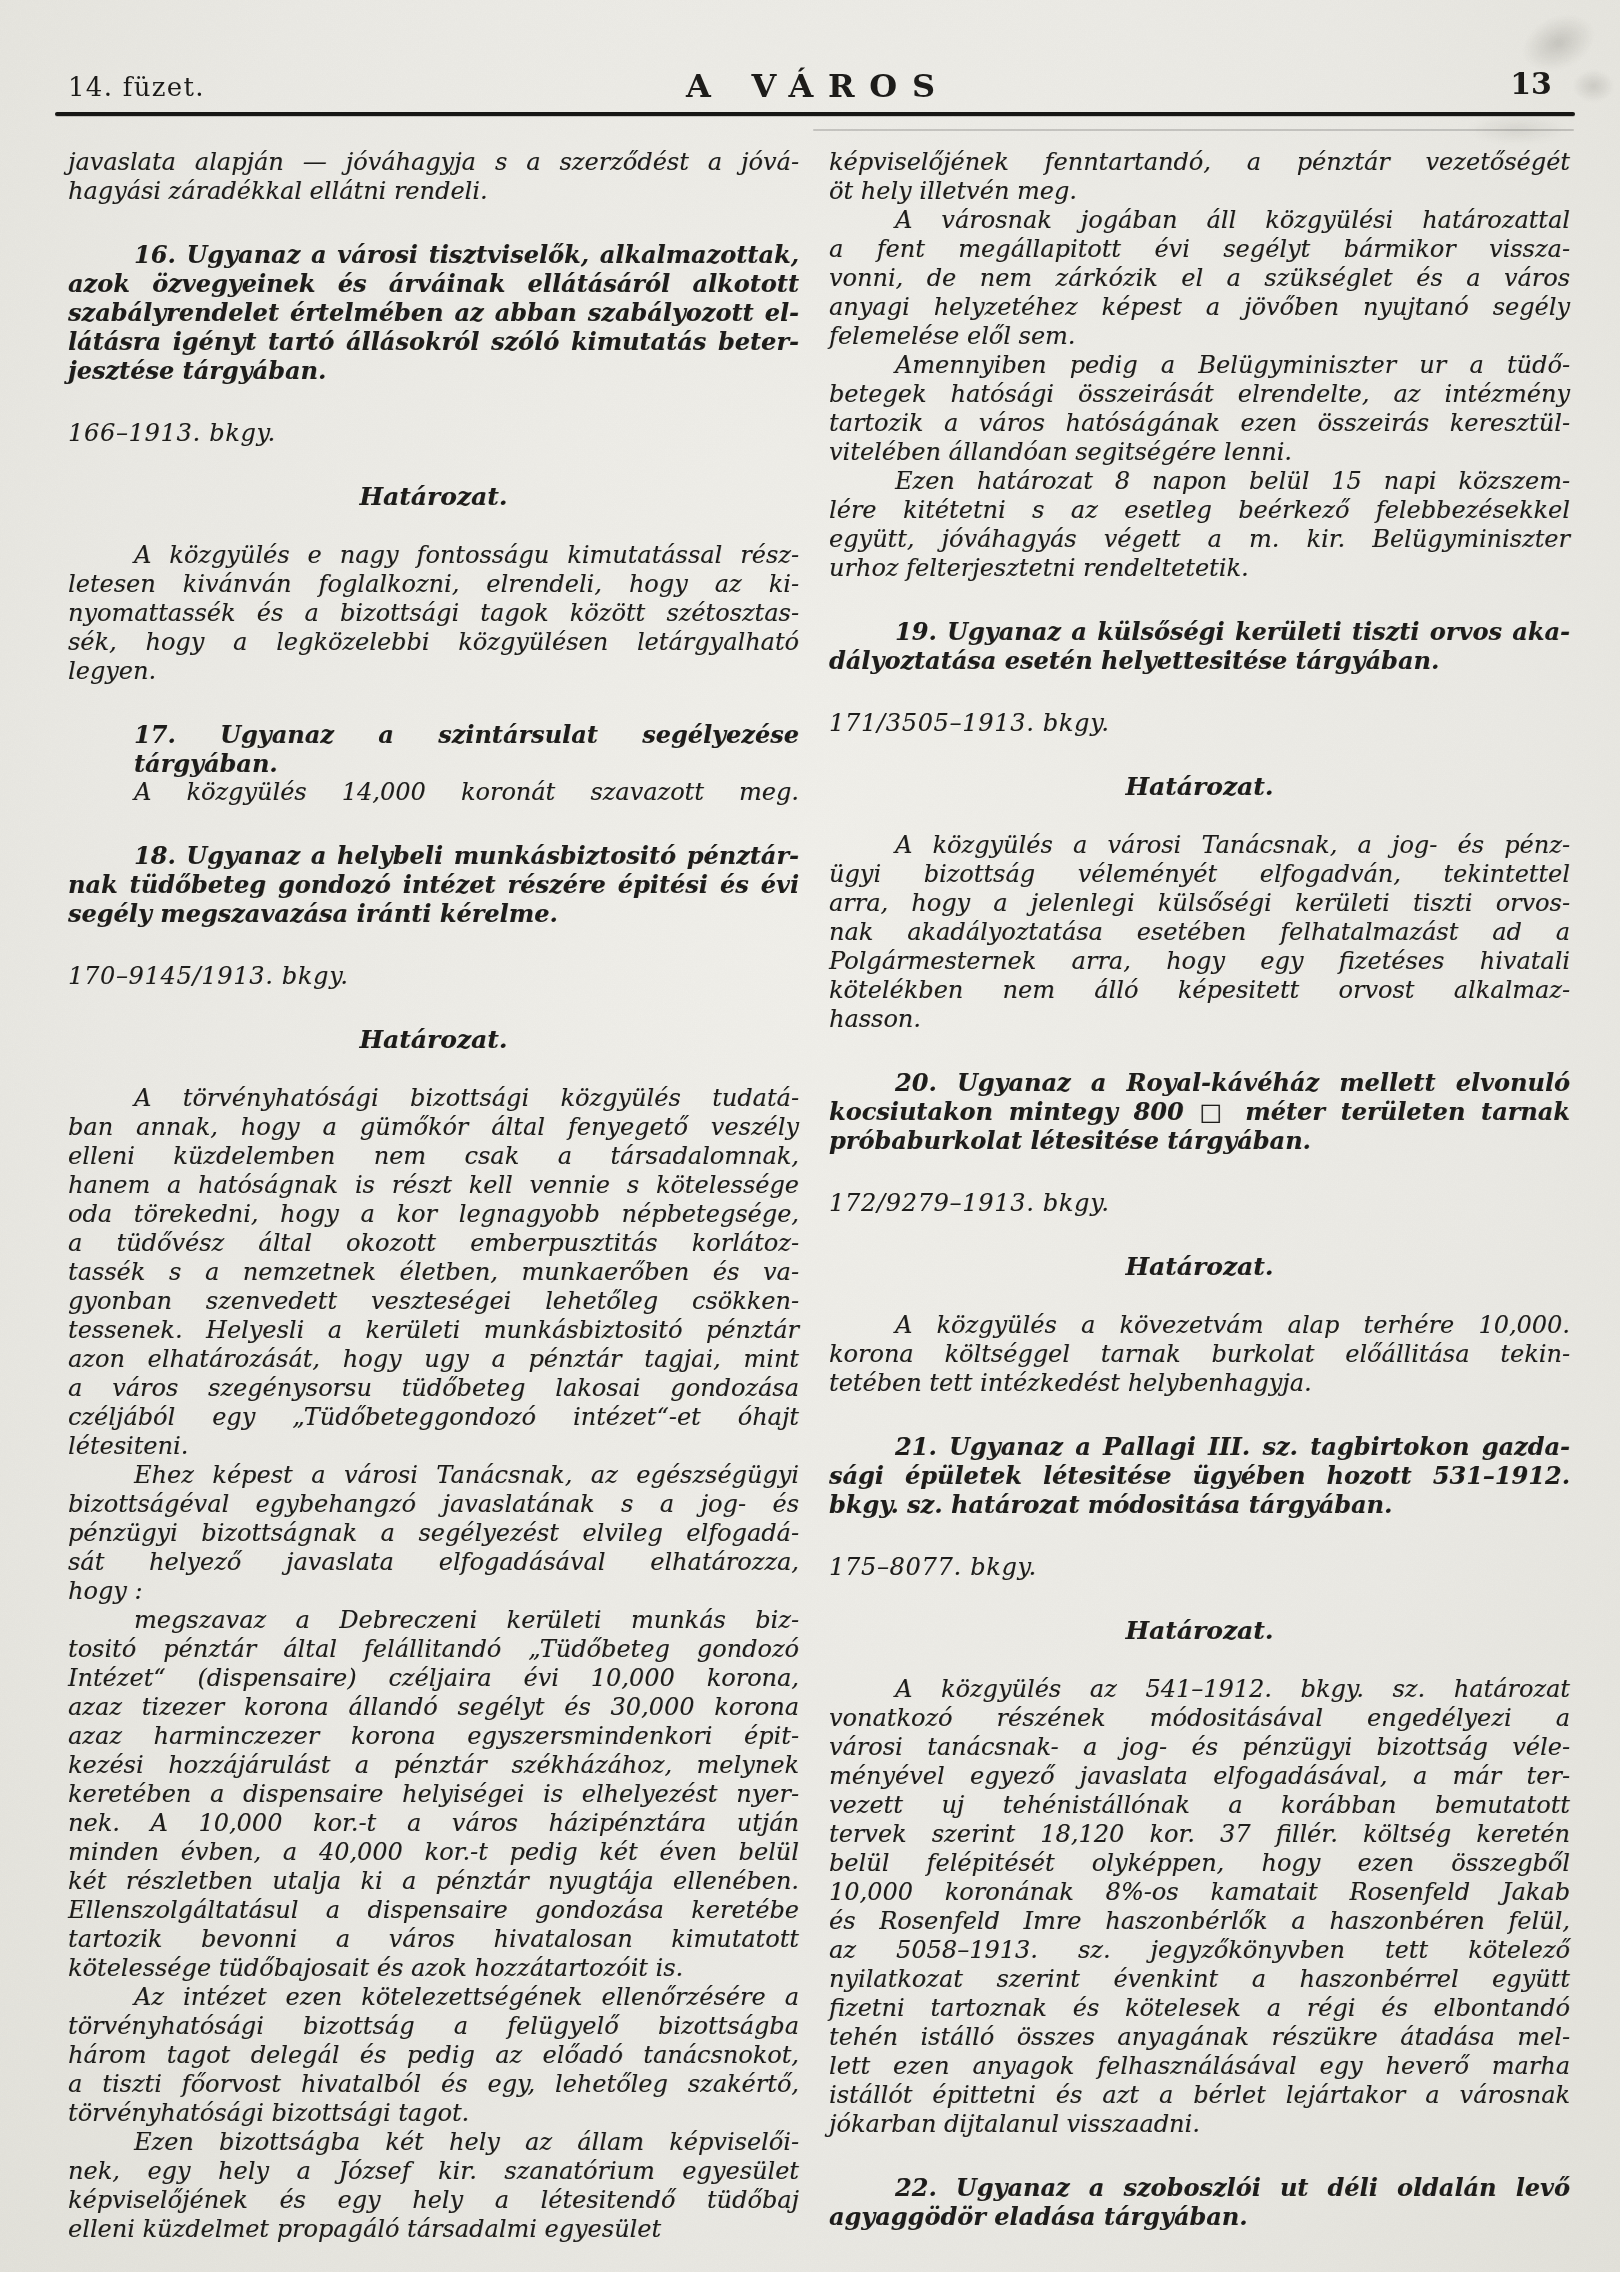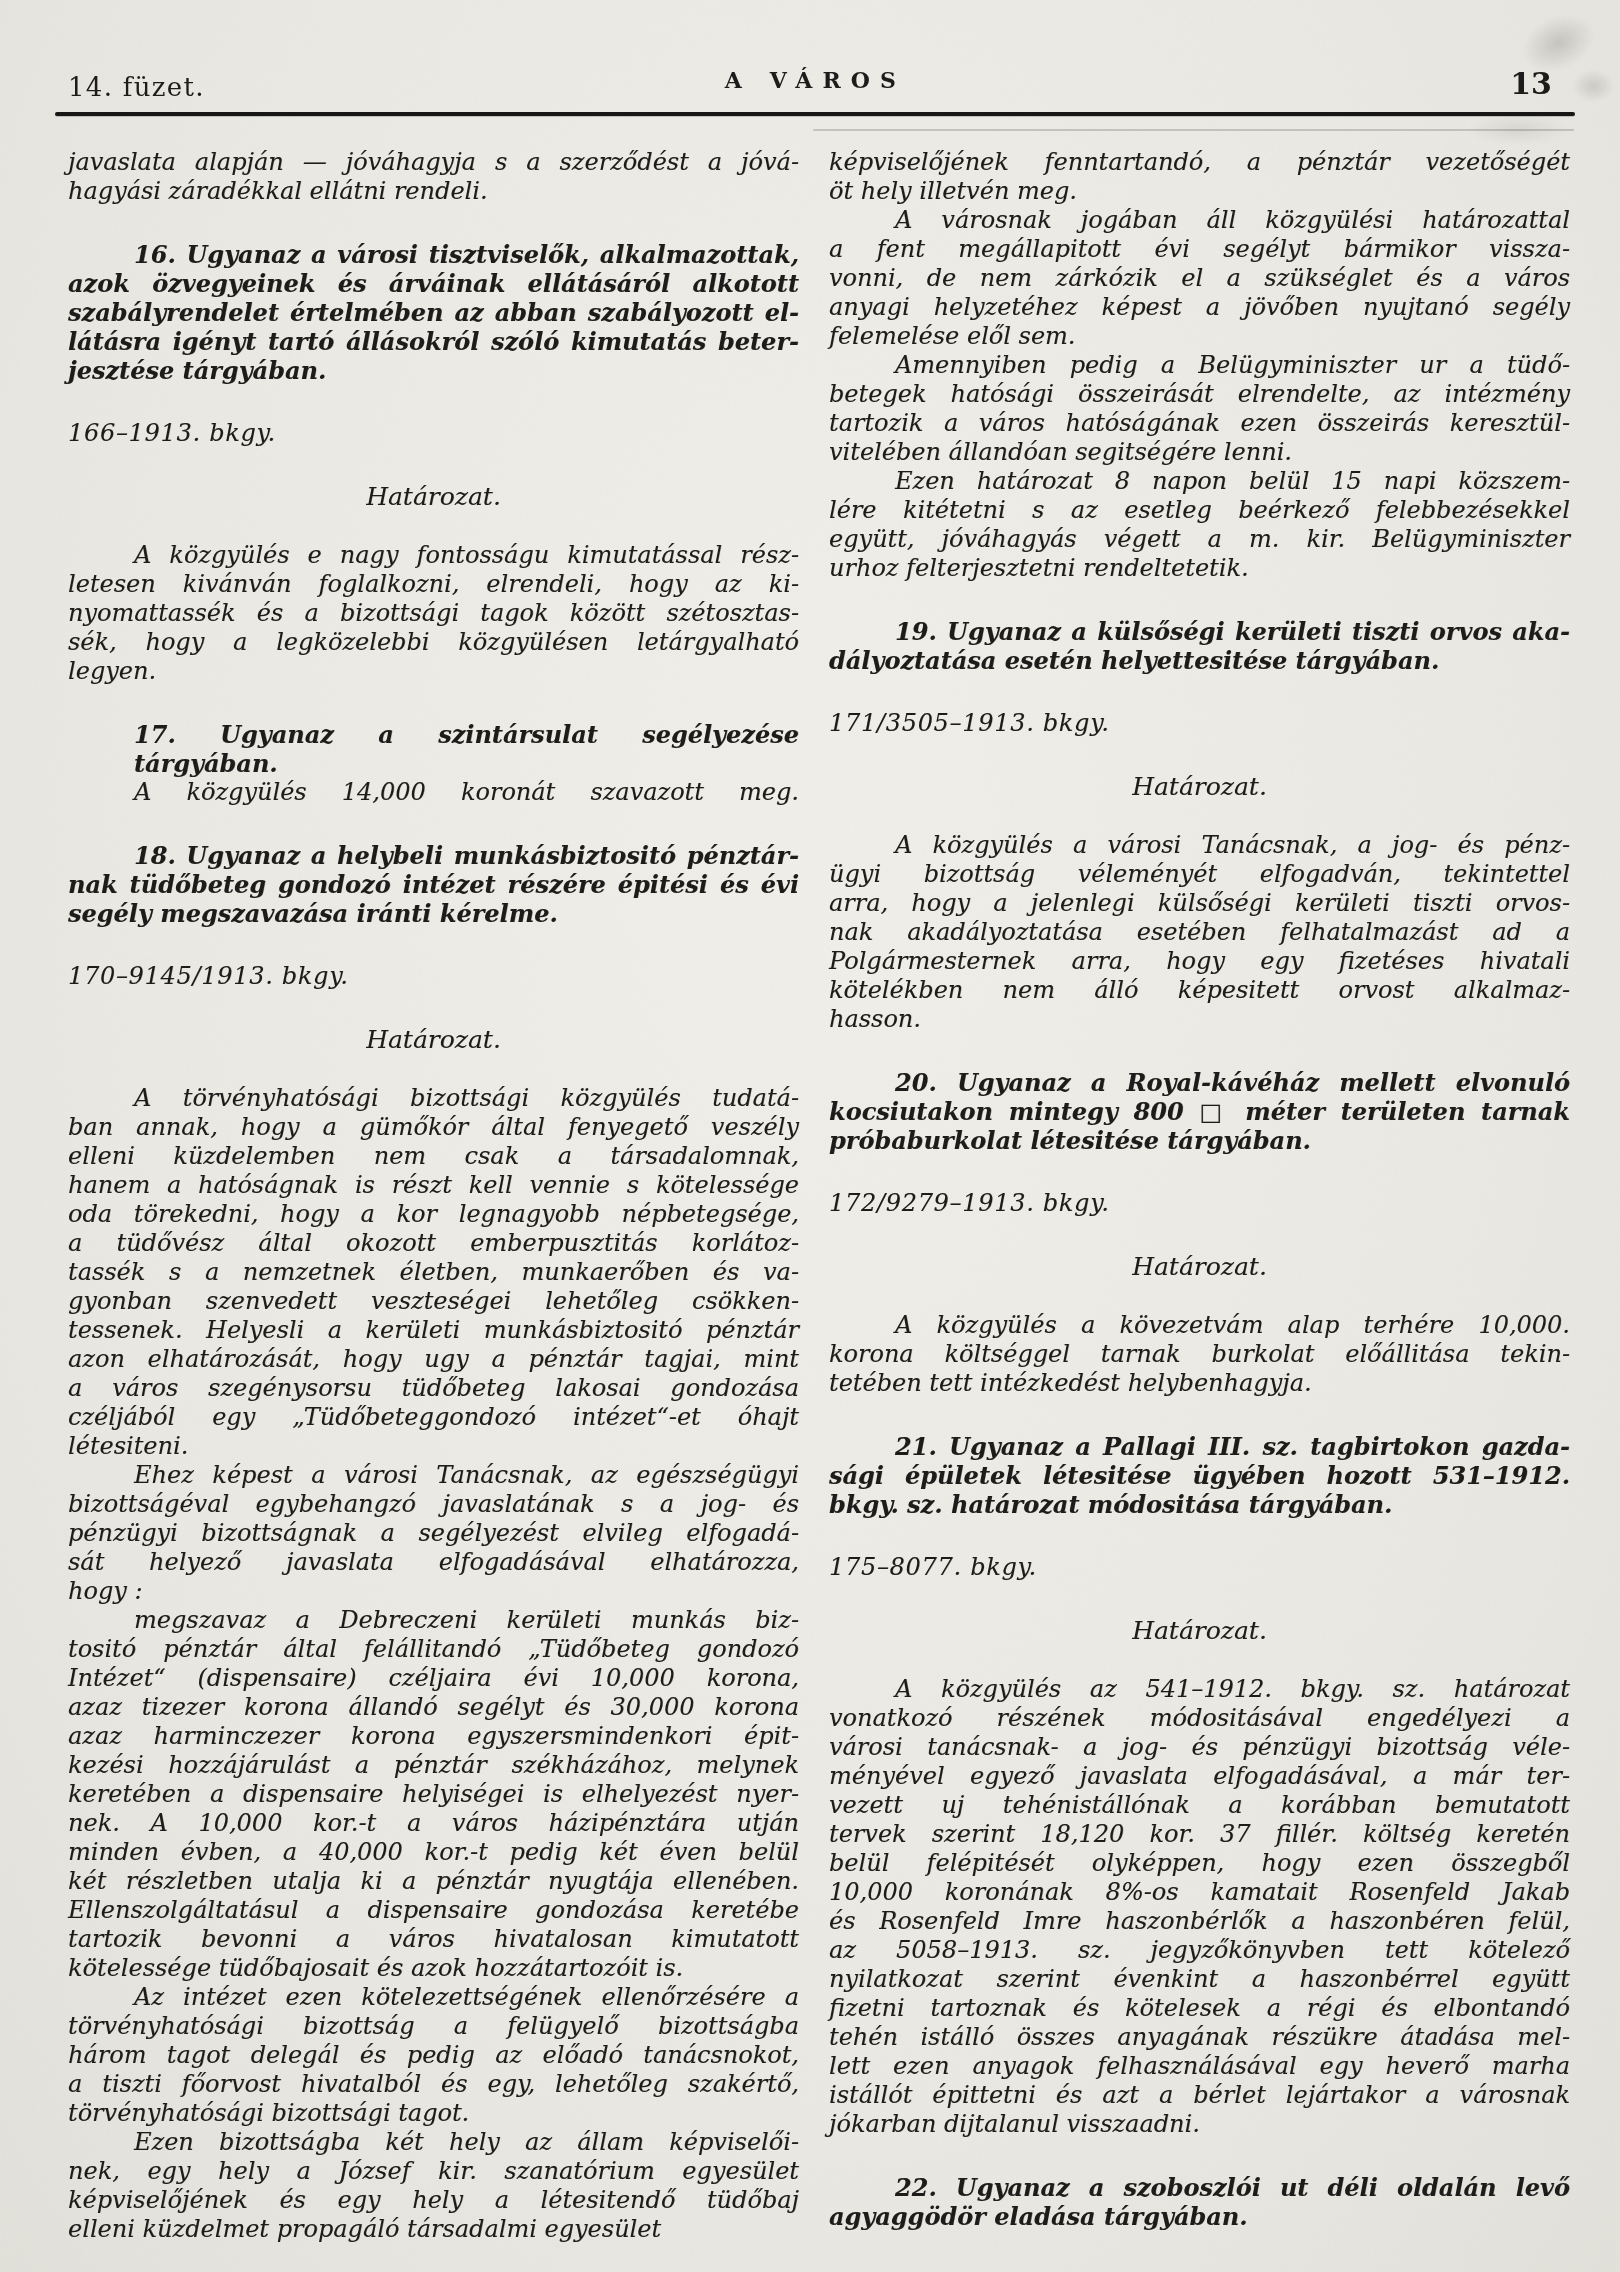--- a/index.html
+++ b/index.html
@@ -14,21 +14,21 @@
     background: radial-gradient(ellipse at 50% 38%, #f1f0eb 0%, #ebeae5 62%, #e3e2db 100%);
     color: #1d1c1a;
   }
   
   .hdr-issue {
     position: absolute; left: 68px; top: 72px;
     font-size: 26px; letter-spacing: 1.3px;
   }
   .hdr-title {
     position: absolute; left: 50%; top: 67px; transform: translateX(-47%);
-    font-size: 22px; font-weight: 700; letter-spacing: 0.46em; white-space: nowrap;
+    font-size: 32px; font-weight: 700; letter-spacing: 0.46em; white-space: nowrap;
   }
   .hdr-page {
     position: absolute; right: 68px; top: 66px;
     font-size: 30px; font-weight: 700;
   }
   .rule {
     position: absolute; left: 55px; top: 112px; width: 1520px; height: 4px;
     background: #171715; border-radius: 2px;
     box-shadow: 0 0.7px 0 rgba(23,23,21,.25);
   }
@@ -57,21 +57,21 @@
   .col.right { left: 829px; width: 741px; }
   .block { margin: 0; font-style: italic; }
   .block.h { font-weight: 700; }
   .block.h, .block.ref, .block.c { margin-top: 34px; }
   .block.c { margin-bottom: 30px; font-style: italic; font-size: 25px; }
   .line { text-align: justify; text-align-last: justify; hyphens: none; }
   .line.last { text-align-last: left; }
   .line.last.stretch { text-align-last: justify; }
   .block.p .line.first, .block.h .line.first { padding-left: 66px; }
   .block.ref .line { text-align: left; text-align-last: left; letter-spacing: 0.7px; }
-  .block.c .line { text-align-last: center; }
+  .block.c .line { text-align-last: center; font-weight: bold; }
   .grain { position: absolute; inset: 0; pointer-events: none; opacity: .55; mix-blend-mode: multiply; }
 </style>
 </head>
 <body>
 
 <div class="page">
 
   <div class="hdr-issue">14. füzet.</div>
   <div class="hdr-title">A VÁROS</div>
   <div class="hdr-page">13</div>

